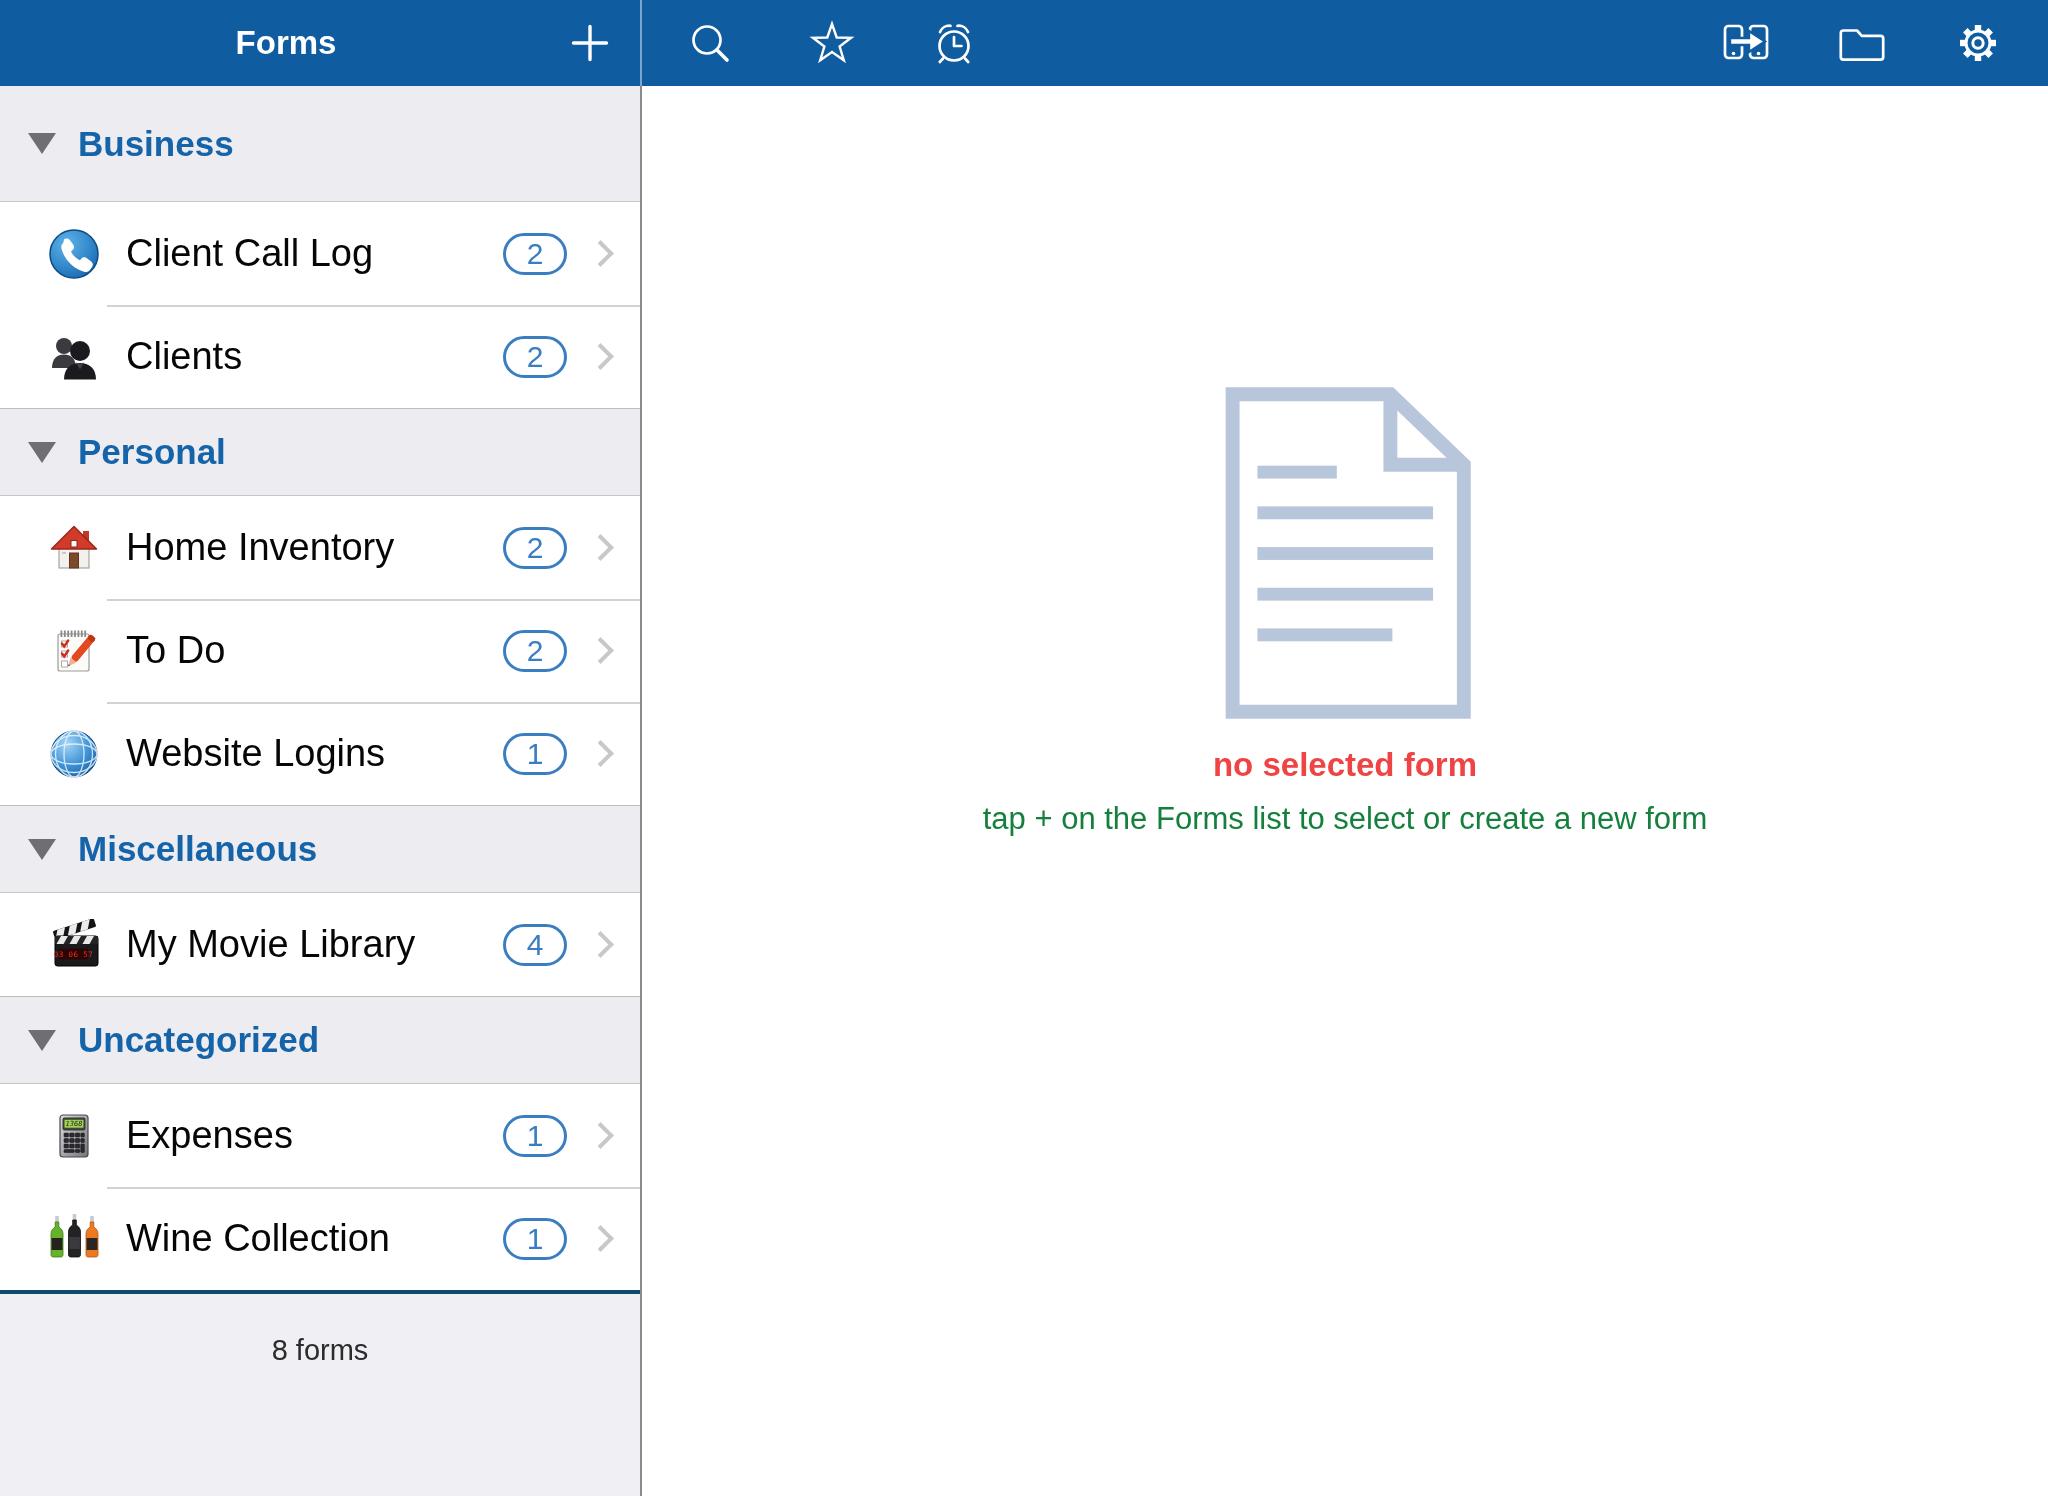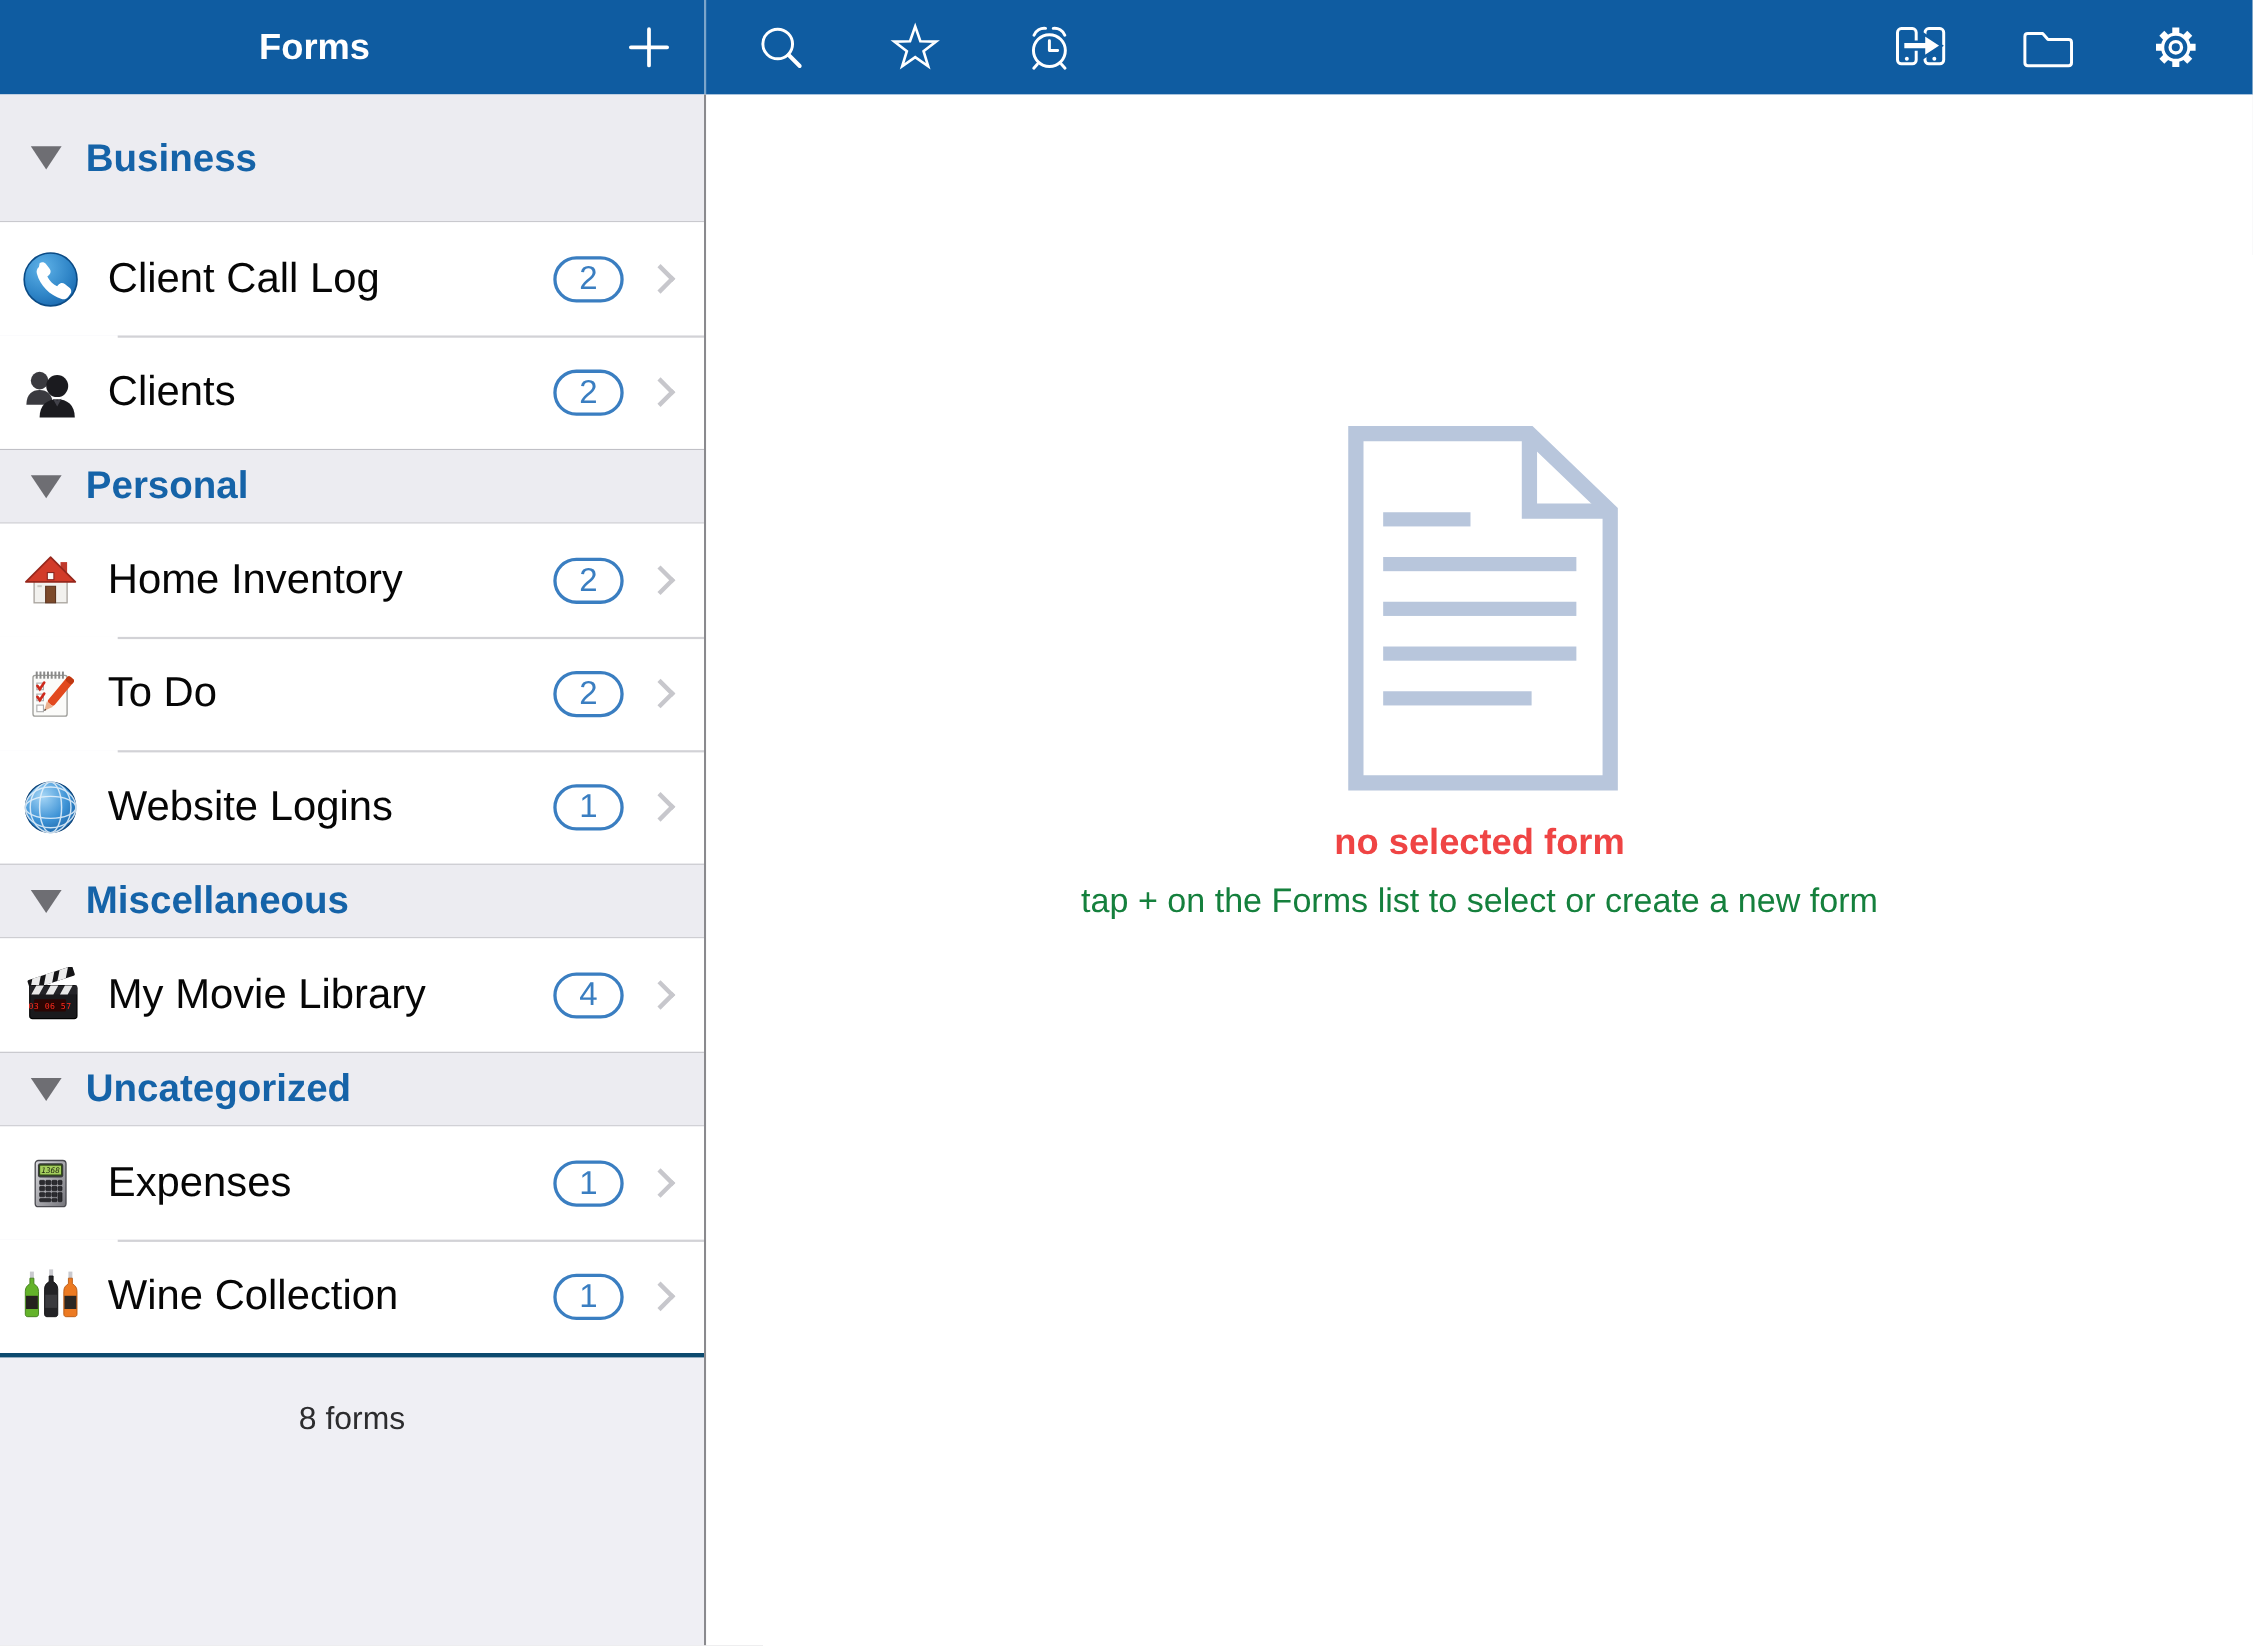--- a/index.html
+++ b/index.html
@@ -18,29 +18,29 @@
   .tool-group{display:flex;align-items:center;}
   .tool-group.left{gap:74px;}
   .tool-group.right{gap:64px;}
   .icon-btn{background:none;border:none;padding:0;margin:0;cursor:pointer;display:flex;align-items:center;}
   .icon-btn svg{display:block;}
 
   
   .sidebar{position:absolute;left:0;top:86px;bottom:0;width:642px;box-sizing:border-box;
            border-right:2px solid #8A8A8E;background:#EFEFF4;display:flex;flex-direction:column;}
   .section{flex:0 0 auto;border-radius:18px;}
-  .section-header{height:68px;background:#ECECF1;display:flex;align-items:center;
+  .section-header{height:88px;background:#ECECF1;display:flex;align-items:center;
                   padding-left:28px;box-sizing:border-box;
                   border-top:1px solid #BCBCC1;border-bottom:1px solid #C6C6CA;}
   .section:first-child .section-header{height:116px;border-top:none;}
   .disclosure{width:0;height:0;border-left:14px solid transparent;border-right:14px solid transparent;
               border-top:21px solid #6E6E73;margin-right:22px;flex:0 0 auto;}
   .section-label{color:#1563A8;font-size:35px;font-weight:bold;}
   .row{position:relative;height:103px;background:#ffffff;display:flex;align-items:center;
-       padding:0 28px 0 16px;box-sizing:border-box;cursor:pointer;}
+       padding:0 28px 0 44px;box-sizing:border-box;cursor:pointer;}
   .row + .row::before{content:"";position:absolute;top:0;left:107px;right:0;height:2px;background:#D2D2D6;}
   .row-icon{width:56px;height:56px;flex:0 0 auto;display:flex;align-items:center;justify-content:flex-end;}
   .row-icon svg{display:block;}
   .row-label{margin-left:26px;font-size:38px;color:#060606;white-space:nowrap;overflow:hidden;}
   .badge{margin-left:auto;min-width:64px;height:42px;box-sizing:border-box;border:3.5px solid #3A7EC1;
          border-radius:22px;color:#3A7EC1;font-size:30px;display:flex;align-items:center;
          justify-content:center;padding:0 12px;flex:0 0 auto;}
   .chev{width:15px;height:15px;border-top:4.5px solid #C7C7CC;border-right:4.5px solid #C7C7CC;
         transform:rotate(45deg);margin-left:24px;margin-right:2px;flex:0 0 auto;}
   .sidebar-footer{flex:1;border-top:4px solid #0c4a6e;background:#EFEFF4;

